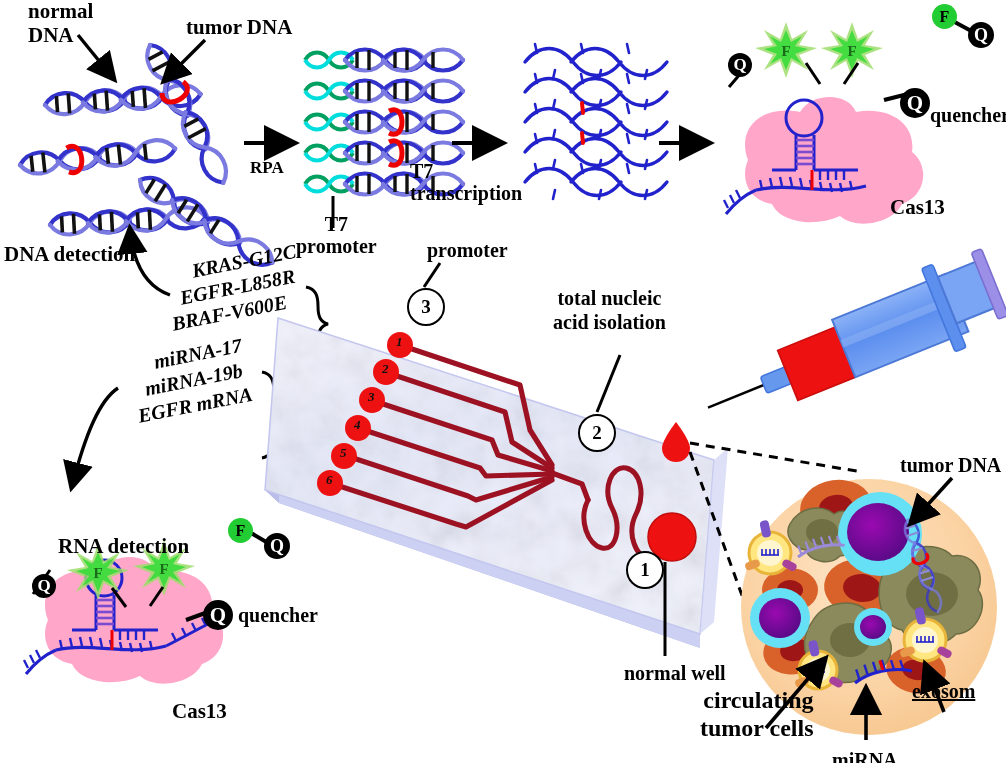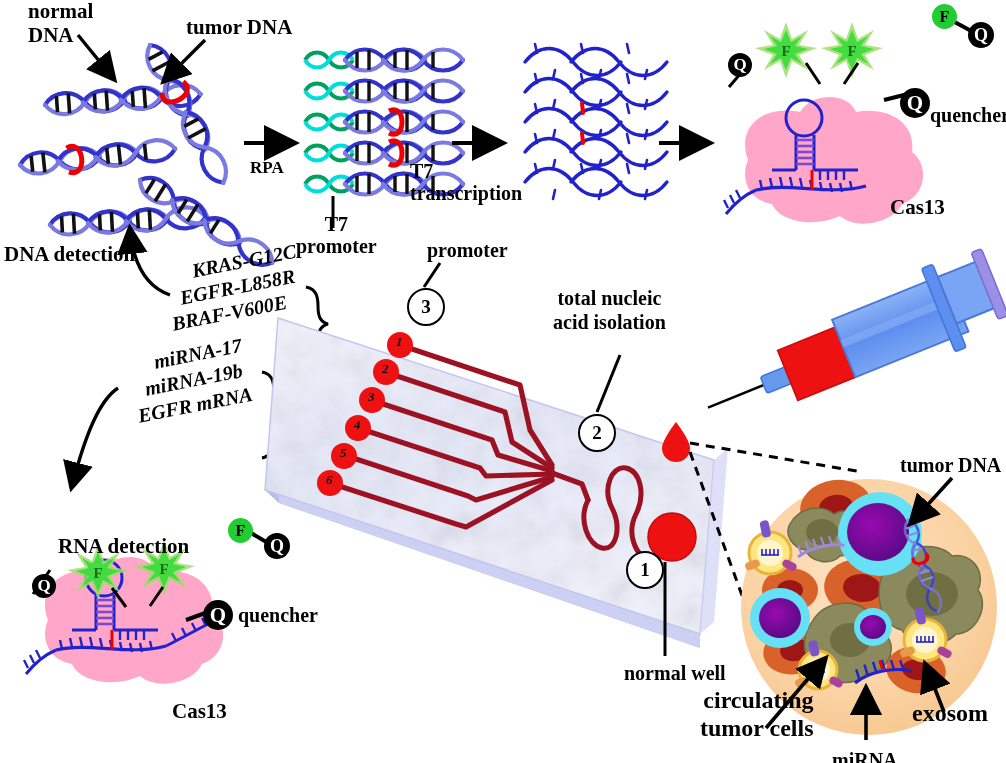--- a/index.html
+++ b/index.html
@@ -690,15 +690,15 @@
 acid isolation</div>
   <div class="lbl" style="left:624px;top:662px;font-size:20px;">normal well</div>
 
   <div class="lbl" style="left:238px;top:604px;font-size:20px;">quencher</div>
   <div class="lbl" style="left:172px;top:700px;font-size:21px;">Cas13</div>
 
   <div class="lbl" style="left:900px;top:454px;font-size:20px;">tumor DNA</div>
   <div class="lbl" style="left:700px;top:686px;font-size:24px;text-align:right;line-height:1.18;">circulating
 tumor cells</div>
   <div class="lbl" style="left:832px;top:742px;font-size:20px;margin-top:7px;">miRNA</div>
-  <div class="lbl" style="left:912px;top:700px;font-size:24px;">exosom</div>
+  <div class="lbl" style="left:912px;top:680px;font-size:20px;text-decoration:underline;">exosom</div>
 
 </div>
 
 </body></html>

